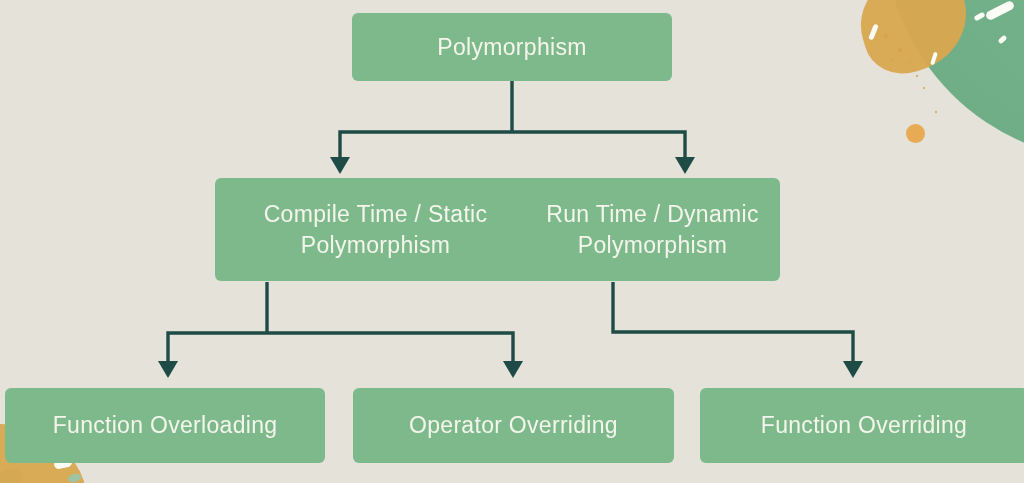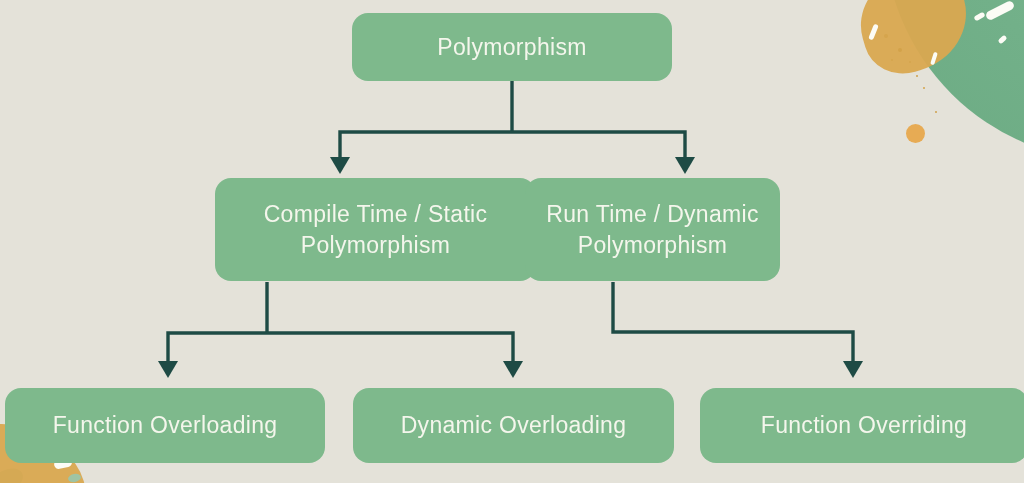--- a/index.html
+++ b/index.html
@@ -55,21 +55,21 @@
   #wmark-6{left:36px;top:448px;width:5px;height:15px;transform:rotate(25deg);}
   #wmark-7{left:54px;top:459px;width:18px;height:9px;transform:rotate(-12deg);}
   #wmark-8{left:273px;top:439px;width:7px;height:4px;transform:rotate(-25deg);}
   
   #connector-svg{position:absolute;left:0;top:0;z-index:1;}
   .edge{stroke:#1e4b45;stroke-width:3.4;fill:none;}
   .arrowhead{fill:#1e4b45;stroke:none;}
   
   .node{
     position:absolute;z-index:2;
-    background:#7eb98c;border-radius:16px;
+    background:#7eb98c;border-radius:6px;
     color:#f4f6ec;
     display:flex;align-items:center;justify-content:center;
     text-align:center;
     font-size:23px;font-weight:500;letter-spacing:.3px;line-height:1.32;
     padding:0 14px;box-sizing:border-box;
   }
   #node-root{left:352px;top:13px;width:320px;height:68px;}
   #node-compile-time{left:179px;top:178px;width:321px;height:103px;margin-left:36px;}
   #node-run-time{left:525px;top:178px;width:255px;height:103px;}
   #node-function-overloading{left:5px;top:388px;width:320px;height:75px;}
@@ -119,20 +119,20 @@
 
   <div class="node" id="node-run-time">
     <span>Run Time / Dynamic Polymorphism</span>
   </div>
 
   <div class="node" id="node-function-overloading">
     <span>Function Overloading</span>
   </div>
 
   <div class="node" id="node-operator-overloading">
-    <span>Dynamic Overloading</span>
+    <span>Operator Overriding</span>
   </div>
 
   <div class="node" id="node-function-overriding">
     <span>Function Overriding</span>
   </div>
 
 </div>
 
 </body></html>

